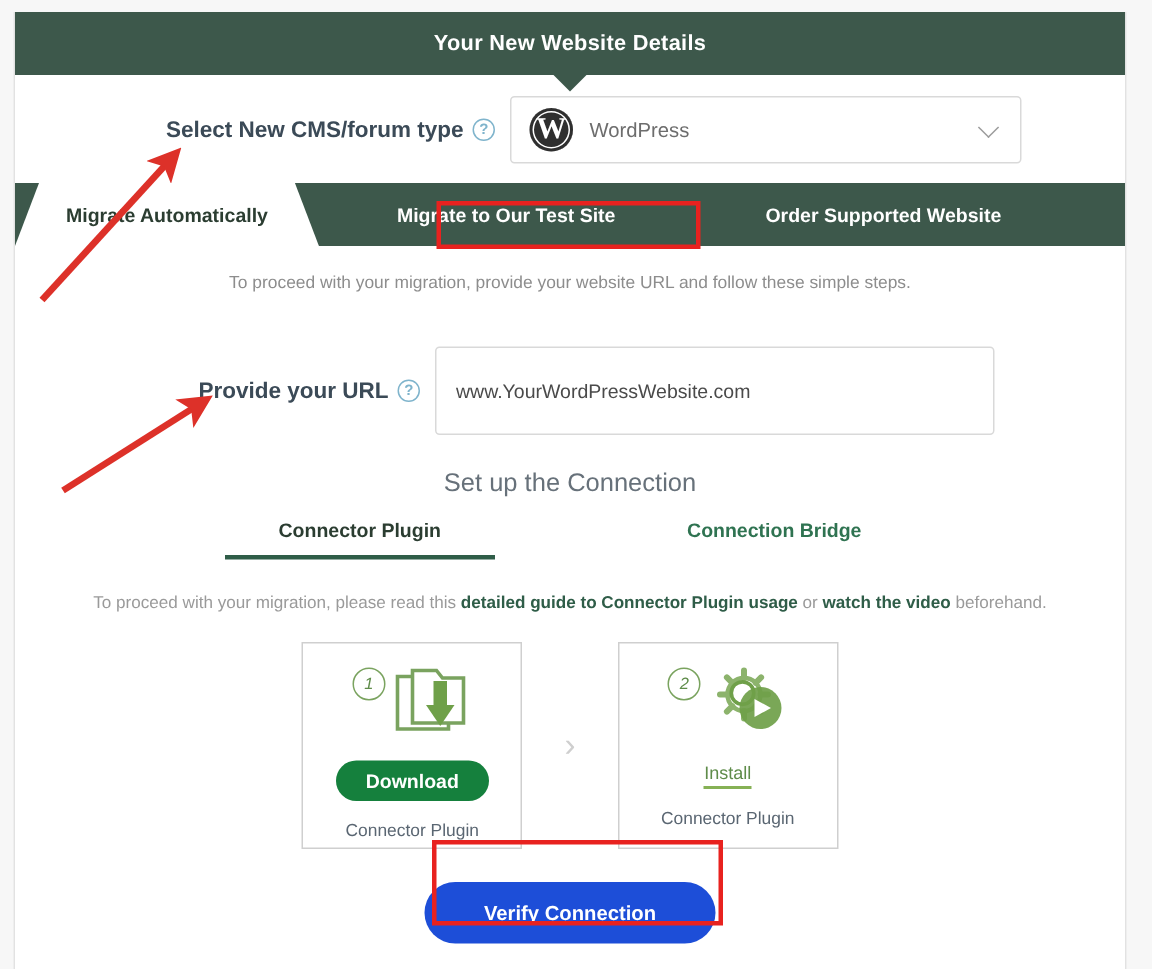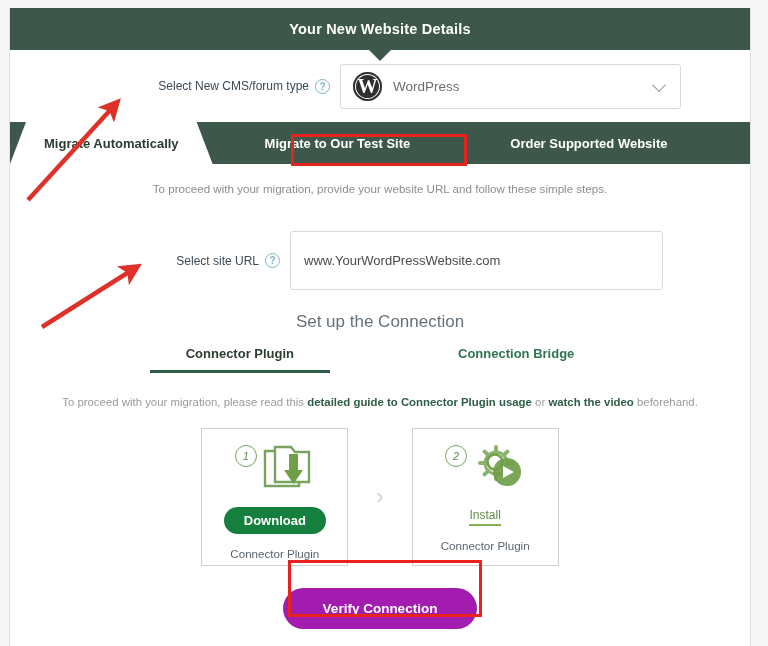--- a/index.html
+++ b/index.html
@@ -62,22 +62,22 @@
   }
   .cms-label-wrap {
     width: 330px;
     display: flex;
     justify-content: flex-end;
     align-items: center;
     padding-right: 10px;
     box-sizing: border-box;
   }
   .field-label {
-    font-size: 12px;
-    font-weight: normal;
+    font-size: 15px;
+    font-weight: bold;
     color: #3b4a57;
     text-align: center;
   }
   .help-icon {
     display: inline-flex;
     align-items: center;
     justify-content: center;
     width: 15px;
     height: 15px;
     border: 1px solid #7fb4cc;
@@ -327,21 +327,21 @@
     line-height: 1;
   }
 
   
   .verify-wrap {
     display: flex;
     justify-content: center;
     position: relative;
   }
   .verify-btn {
-    background: #a21caf;
+    background: #1d4ed8;
     color: #ffffff;
     font-size: 13.5px;
     font-weight: bold;
     padding: 13px 40px;
     border-radius: 24px;
     cursor: pointer;
     border: none;
     font-family: "Liberation Sans", sans-serif;
   }
   .redbox-verify {
@@ -394,21 +394,21 @@
       <span>Order Supported Website</span>
     </div>
   </div>
 
   <div class="body-area">
 
     <div class="intro-text">To proceed with your migration, provide your website URL and follow these simple steps.</div>
 
     <div class="url-row">
       <div class="url-label-wrap">
-        <span class="field-label">Select site URL</span>
+        <span class="field-label">Provide your URL</span>
         <span class="help-icon">?</span>
       </div>
       <div class="url-input" title="www.YourWordPressWebsite.com">www.YourWordPressWebsite.com</div>
     </div>
 
     <div class="section-title">Set up the Connection</div>
 
     <div class="subtabs">
       <div class="subtab active">
         <span>Connector Plugin</span>

